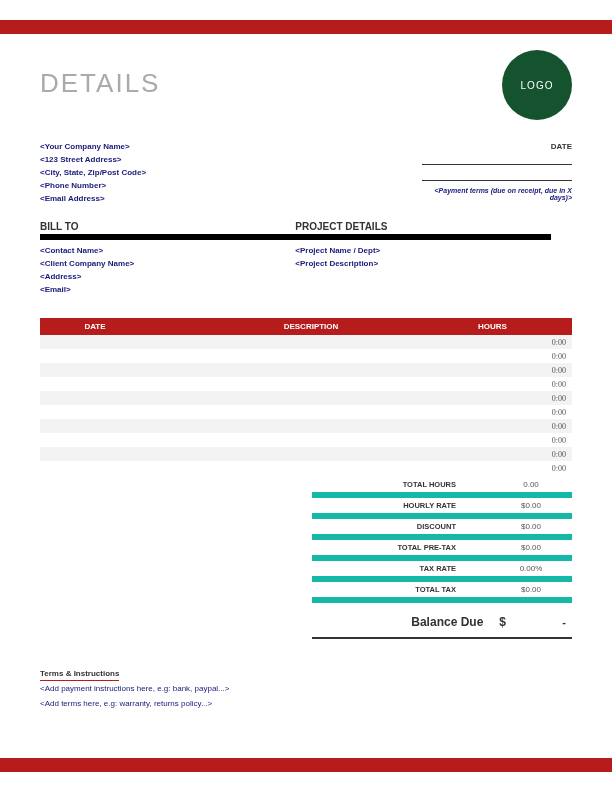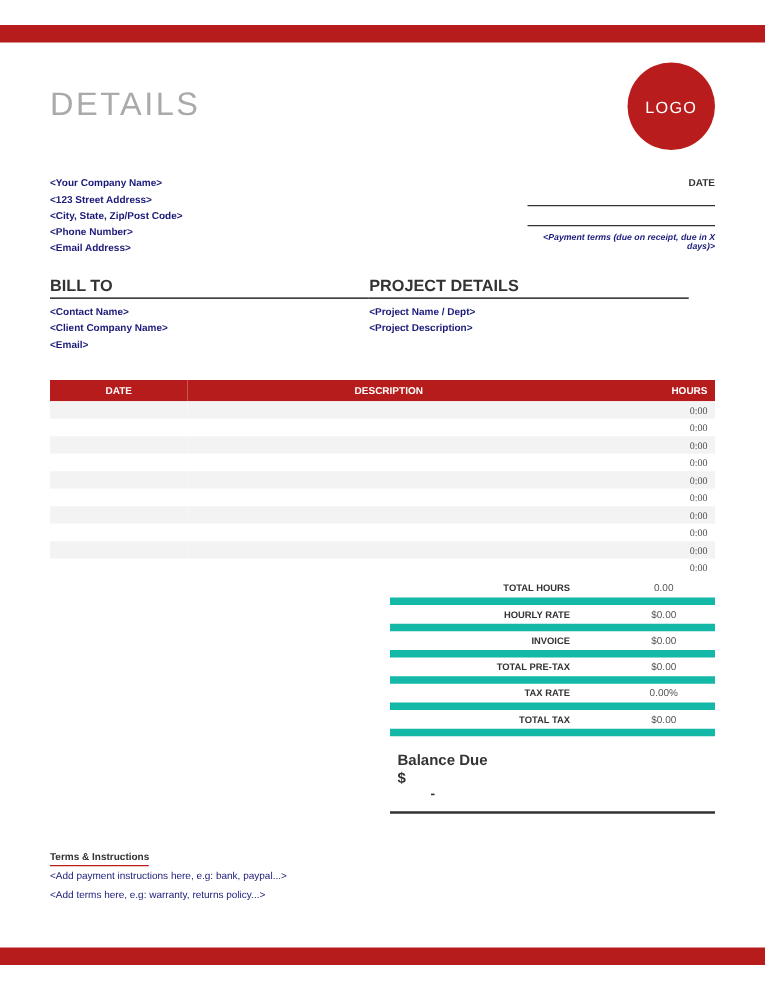--- a/index.html
+++ b/index.html
@@ -36,26 +36,26 @@
     font-size: 26px;
     color: #aaa;
     letter-spacing: 2px;
     font-weight: 400;
     padding-top: 18px;
   }
   .logo-circle {
     width: 70px;
     height: 70px;
     border-radius: 50%;
-    background: #b91c1c;
+    background: #14532d;
     color: #fff;
     display: flex;
     align-items: center;
     justify-content: center;
-    font-size: 13px;
+    font-size: 10px;
     letter-spacing: 1px;
     text-align: center;
   }
   .info-row {
     display: flex;
     justify-content: space-between;
     margin-top: 10px;
   }
   .company-block {
     width: 55%;
@@ -89,24 +89,24 @@
   .billto-row {
     display: flex;
     margin-top: 16px;
   }
   .billto-col, .project-col {
     width: 48%;
   }
   .section-hdr {
     color: #333;
     font-weight: bold;
-    border-bottom: 1px solid #000000;
+    border-bottom: 6px solid #000000;
     padding-bottom: 2px;
     margin-bottom: 4px;
-    font-size: 13px;
+    font-size: 10px;
   }
   .billto-col div:not(.section-hdr),
   .project-col div:not(.section-hdr) {
     color: #1a1a7a;
     padding: 2px 0;
     font-weight: bold;
   }
   .line-table {
     width: 100%;
     border-collapse: collapse;
@@ -115,21 +115,21 @@
   .line-table thead th {
     background: #b71c1c;
     color: #fff;
     font-weight: bold;
     padding: 4px 6px;
     font-size: 8px;
     text-align: center;
   }
   .line-table thead th.col-date { width: 110px; text-align: center; }
   .line-table thead th.col-desc { text-align: center; }
-  .line-table thead th.col-hours { width: 100px; text-align: right; }
+  .line-table thead th.col-hours { width: 100px; text-align: left; }
   .line-table tbody td {
     padding: 2px 6px;
     height: 14px;
     border: none;
   }
   .line-table tbody tr:nth-child(odd) td { background: #f3f3f3; }
   .line-table tbody tr:nth-child(even) td { background: #fff; }
   .line-table tbody td.hours-cell {
     text-align: right;
     color: #555;
@@ -157,21 +157,20 @@
     width: 70px;
     text-align: center;
     color: #555;
   }
   .balance-row {
     display: flex;
     border-bottom: 2px solid #333;
     padding: 8px 6px;
     margin-top: 4px;
     align-items: baseline;
-    flex-direction: column;
   }
   .balance-row .bal-label {
     flex: 1;
     text-align: right;
     font-weight: bold;
     color: #333;
     font-size: 12px;
     padding-right: 16px;
   }
   .balance-row .bal-currency {
@@ -230,20 +229,21 @@
       <div class="meta-line"></div>
       <div class="payment-terms">&lt;Payment terms (due on receipt, due in X days)&gt;</div>
     </div>
   </div>
 
   <div class="billto-row">
     <div class="billto-col">
       <div class="section-hdr">BILL TO</div>
       <div>&lt;Contact Name&gt;</div>
       <div>&lt;Client Company Name&gt;</div>
+      <div>&lt;Address&gt;</div>
       <div>&lt;Email&gt;</div>
     </div>
     <div class="project-col">
       <div class="section-hdr">PROJECT DETAILS</div>
       <div>&lt;Project Name / Dept&gt;</div>
       <div>&lt;Project Description&gt;</div>
     </div>
   </div>
 
   <table class="line-table">
@@ -311,21 +311,21 @@
   <div class="totals">
     <div class="totals-row">
       <div class="tot-label">TOTAL HOURS</div>
       <div class="tot-value">0.00</div>
     </div>
     <div class="totals-row">
       <div class="tot-label">HOURLY RATE</div>
       <div class="tot-value">$0.00</div>
     </div>
     <div class="totals-row">
-      <div class="tot-label">INVOICE</div>
+      <div class="tot-label">DISCOUNT</div>
       <div class="tot-value">$0.00</div>
     </div>
     <div class="totals-row">
       <div class="tot-label">TOTAL PRE-TAX</div>
       <div class="tot-value">$0.00</div>
     </div>
     <div class="totals-row">
       <div class="tot-label">TAX RATE</div>
       <div class="tot-value">0.00%</div>
     </div>

